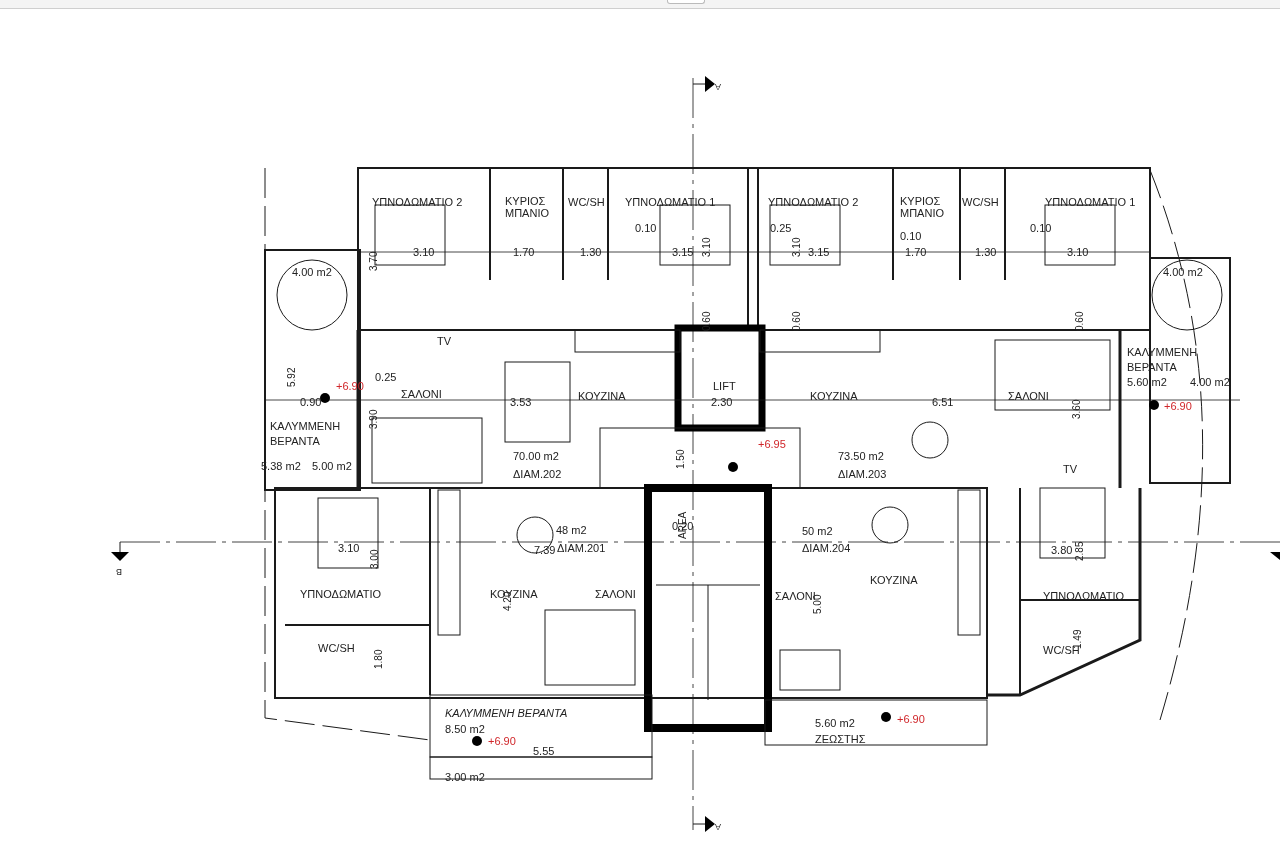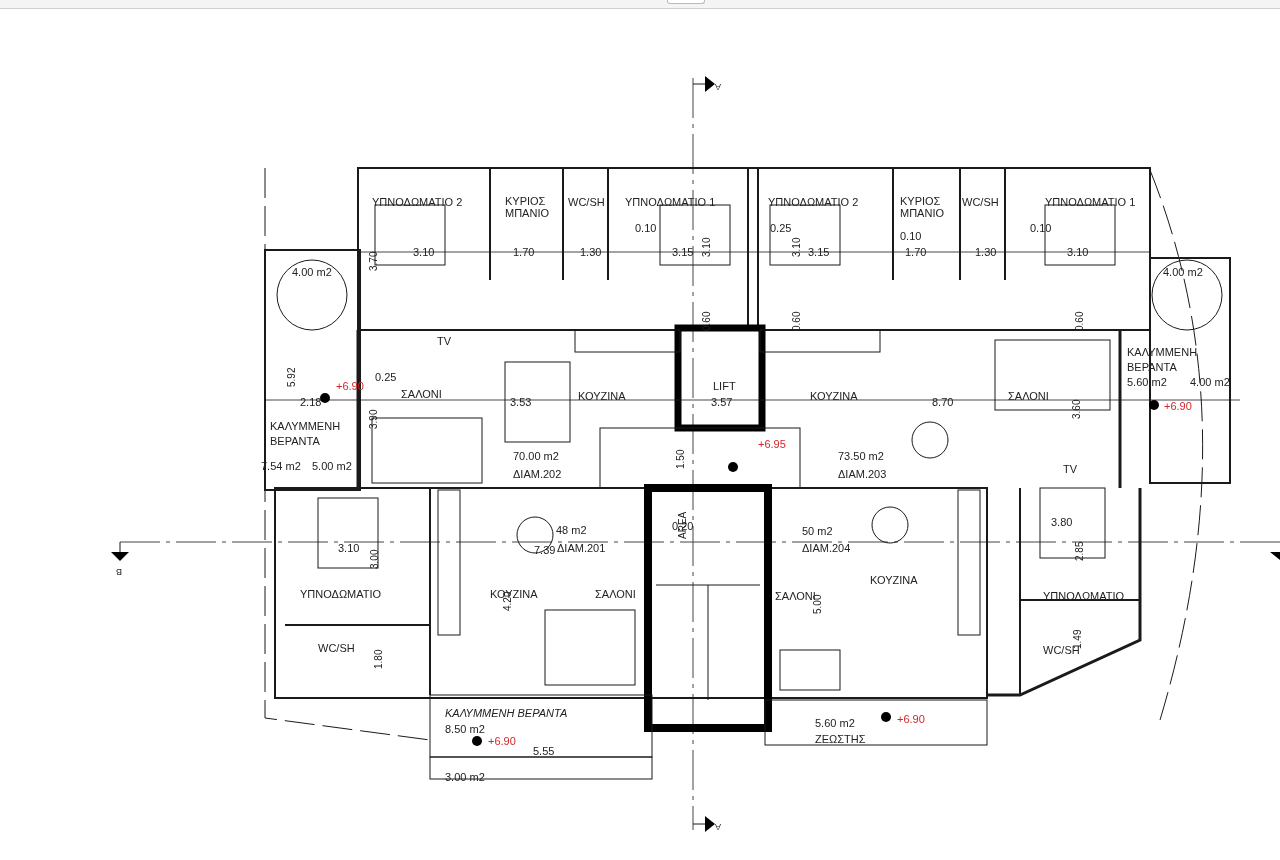--- a/index.html
+++ b/index.html
@@ -148,41 +148,41 @@
 
   
   <span class="lbl big" style="left:292px;top:258px;">4.00 m2</span>
   <span class="lbl big" style="left:1163px;top:258px;">4.00 m2</span>
 
   
   <span class="lbl" style="left:437px;top:327px;">TV</span>
   <span class="lbl" style="left:401px;top:380px;">ΣΑΛΟΝΙ</span>
   <span class="lbl" style="left:375px;top:363px;">0.25</span>
   <span class="lbl vert" style="left:287px;top:378px;">5.92</span>
-  <span class="lbl" style="left:300px;top:388px;">2.18</span>
+  <span class="lbl" style="left:300px;top:388px;">0.90</span>
   <span class="lbl vert" style="left:369px;top:420px;">3.90</span>
   <span class="lbl red" style="left:336px;top:372px;">+6.90</span>
   <span class="lbl big" style="left:270px;top:412px;">ΚΑΛΥΜΜΕΝΗ</span>
   <span class="lbl big" style="left:270px;top:427px;">ΒΕΡΑΝΤΑ</span>
-  <span class="lbl big" style="left:261px;top:452px;">7.54 m2</span>
+  <span class="lbl big" style="left:261px;top:452px;">5.38 m2</span>
   <span class="lbl big" style="left:312px;top:452px;">5.00 m2</span>
   <span class="lbl" style="left:510px;top:388px;">3.53</span>
   <span class="lbl" style="left:578px;top:382px;">ΚΟΥΖΙΝΑ</span>
   <span class="lbl big" style="left:513px;top:442px;">70.00 m2</span>
   <span class="lbl big" style="left:513px;top:460px;">ΔΙΑΜ.202</span>
 
   
   <span class="lbl" style="left:713px;top:372px;">LIFT</span>
-  <span class="lbl" style="left:711px;top:388px;">3.57</span>
+  <span class="lbl" style="left:711px;top:388px;">2.30</span>
   <span class="lbl vert" style="left:676px;top:460px;">1.50</span>
   <span class="lbl red" style="left:742px;top:430px;margin-left:16px;">+6.95</span>
 
   
   <span class="lbl" style="left:810px;top:382px;">ΚΟΥΖΙΝΑ</span>
-  <span class="lbl" style="left:932px;top:388px;">8.70</span>
+  <span class="lbl" style="left:932px;top:388px;">6.51</span>
   <span class="lbl big" style="left:838px;top:442px;">73.50 m2</span>
   <span class="lbl big" style="left:838px;top:460px;">ΔΙΑΜ.203</span>
   <span class="lbl" style="left:1008px;top:382px;">ΣΑΛΟΝΙ</span>
   <span class="lbl vert" style="left:1072px;top:410px;">3.60</span>
   <span class="lbl" style="left:1063px;top:455px;">TV</span>
   <span class="lbl big" style="left:1127px;top:338px;">ΚΑΛΥΜΜΕΝΗ</span>
   <span class="lbl big" style="left:1127px;top:353px;">ΒΕΡΑΝΤΑ</span>
   <span class="lbl big" style="left:1127px;top:368px;">5.60 m2</span>
   <span class="lbl big" style="left:1190px;top:368px;">4.00 m2</span>
   <span class="lbl red" style="left:1164px;top:392px;">+6.90</span>
@@ -203,21 +203,21 @@
   
   <span class="lbl" style="left:672px;top:512px;">0.20</span>
   <span class="lbl vert" style="left:678px;top:530px;">AREA</span>
 
   
   <span class="lbl big" style="left:802px;top:517px;">50 m2</span>
   <span class="lbl big" style="left:802px;top:534px;">ΔΙΑΜ.204</span>
   <span class="lbl" style="left:870px;top:566px;">ΚΟΥΖΙΝΑ</span>
   <span class="lbl" style="left:775px;top:582px;">ΣΑΛΟΝΙ</span>
   <span class="lbl vert" style="left:813px;top:605px;">5.00</span>
-  <span class="lbl" style="left:1051px;top:508px;">3.80</span>
+  <span class="lbl" style="left:1051px;top:536px;">3.80</span>
   <span class="lbl vert" style="left:1075px;top:552px;">2.85</span>
   <span class="lbl" style="left:1043px;top:582px;">ΥΠΝΟΔΩΜΑΤΙΟ</span>
   <span class="lbl" style="left:1043px;top:636px;">WC/SH</span>
   <span class="lbl vert" style="left:1073px;top:640px;">1.49</span>
 
   
   <span class="lbl big" style="left:445px;top:699px;font-style:italic;">ΚΑΛΥΜΜΕΝΗ ΒΕΡΑΝΤΑ</span>
   <span class="lbl big" style="left:445px;top:715px;">8.50 m2</span>
   <span class="lbl red" style="left:488px;top:727px;">+6.90</span>
   <span class="lbl" style="left:533px;top:737px;">5.55</span>

